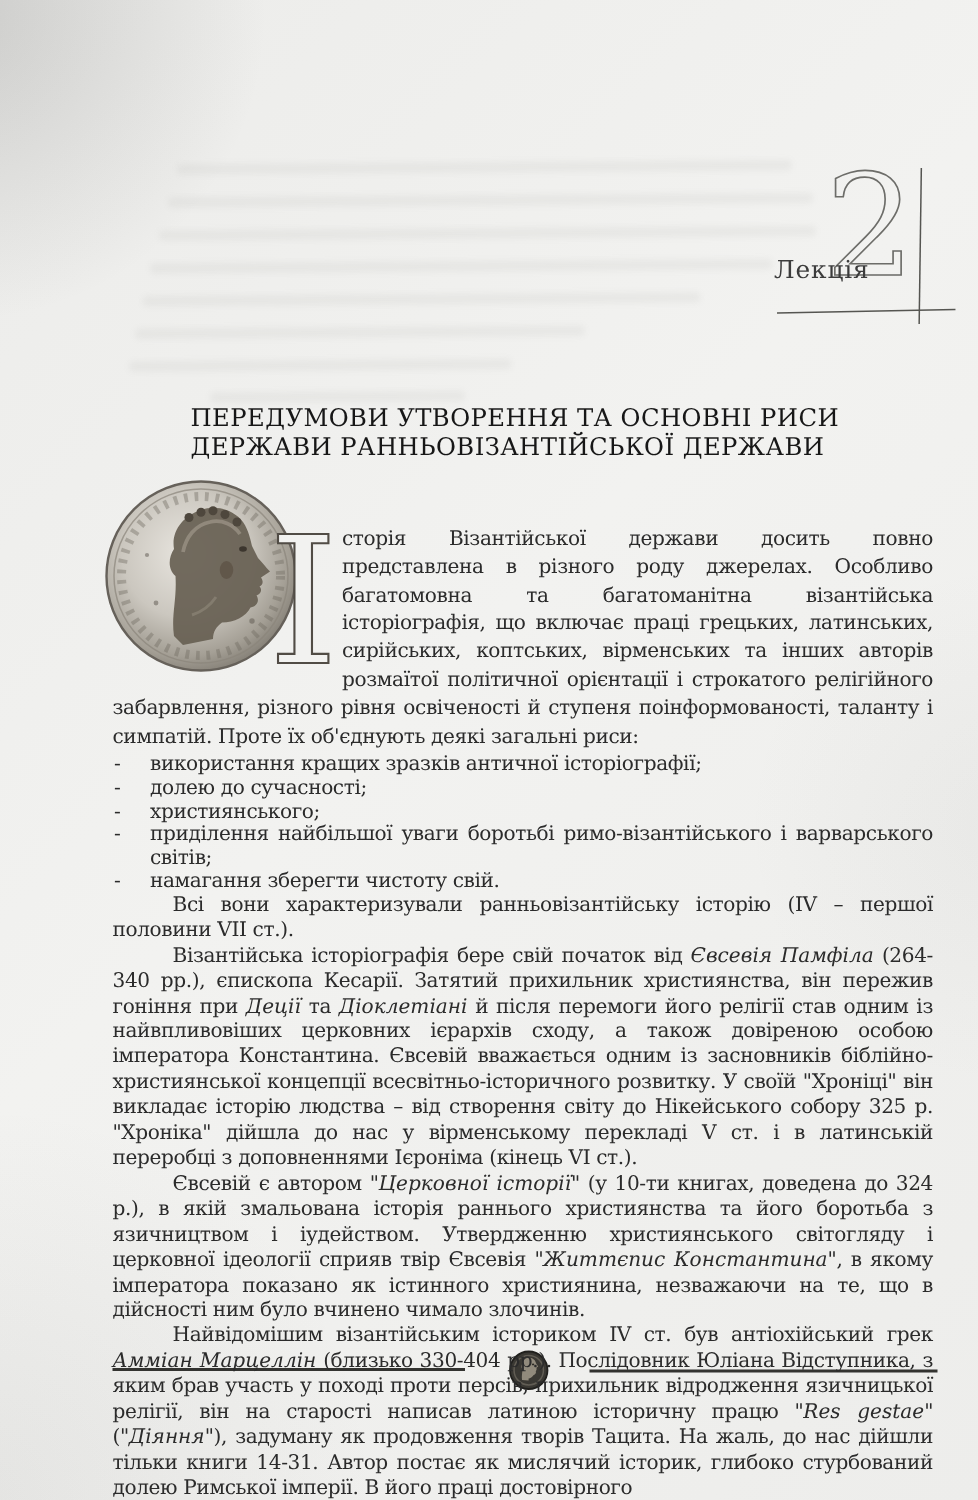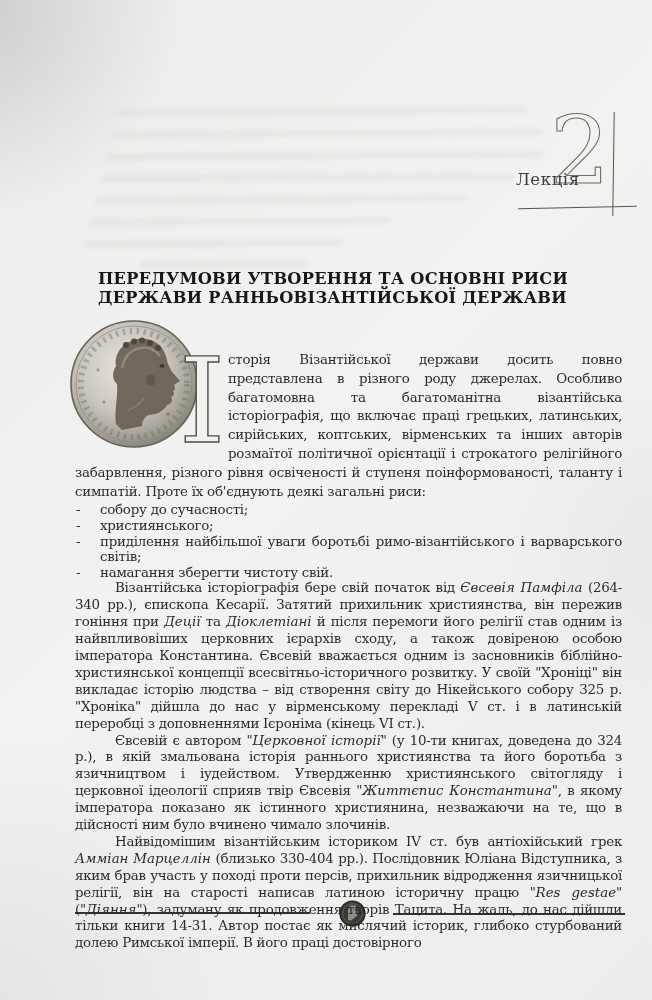--- a/index.html
+++ b/index.html
@@ -18,21 +18,21 @@
   }
   
   .ghost{position:absolute;z-index:1;background:#8c8c88;opacity:0.09;filter:blur(2px);height:7px;border-radius:3px;transform:rotate(-0.4deg);}
   
   .lec-num-svg{position:absolute;left:533px;top:103px;z-index:2;}
   .lec-label{position:absolute;left:516px;top:170px;z-index:2;font-size:16.5px;letter-spacing:0.6px;color:#3c3c3c;}
   .vrule{position:absolute;left:613px;top:112px;width:1.4px;height:104px;background:#555551;z-index:2;transform:rotate(0.8deg);}
   .hrule{position:absolute;left:518px;top:207px;width:119px;height:1.4px;background:#555551;z-index:2;transform:rotate(-1.2deg);}
   
   .content{position:absolute;left:75px;top:270px;width:547px;z-index:3;}
-  .title{margin:0 0 0 23px;font-weight:bold;font-size:16.2px;line-height:18.5px;letter-spacing:0.3px;color:#171717;}
+  .title{margin:0 0 0 52px;font-weight:normal;font-size:16.2px;line-height:18.5px;letter-spacing:0.3px;color:#171717;}
   .intro{margin-top:44px;font-size:13.4px;line-height:18.8px;letter-spacing:-0.25px;text-align:justify;}
   .figure{float:left;width:153px;height:110px;position:relative;}
   .coin-large{position:absolute;left:-7px;top:-33px;}
   .dropcap{position:absolute;left:106px;top:2px;}
   .bullets{margin-top:1px;font-size:13.4px;line-height:15.6px;letter-spacing:-0.25px;}
   .bullet{position:relative;padding-left:25px;text-align:justify;}
   .dash{position:absolute;left:1px;top:0;}
   .para{margin:0;text-indent:40px;font-size:13.4px;line-height:16.9px;letter-spacing:-0.25px;text-align:justify;}
   .para i{letter-spacing:0;}
   
@@ -105,39 +105,41 @@
         <svg class="dropcap" width="42" height="96" viewBox="0 0 42 96">
           <text x="21" y="89" text-anchor="middle" font-family="DejaVu Serif, serif" font-size="118" fill="#f2f2f0" stroke="#514c45" stroke-width="1.4">І</text>
         </svg>
       </div>
       <span>сторія Візантійської держави досить повно представлена в різного роду джерелах. Особливо багатомовна та багатоманітна візантійська історіографія, що включає праці грецьких, латинських, сирійських, коптських, вірменських та інших авторів розмаїтої політичної орієнтації і строкатого релігійного забарвлення, різного рівня освіченості й ступеня поінформованості, таланту і симпатій. Проте їх об'єднують деякі загальні риси:</span>
     </div>
 
     <div class="bullets">
       <div class="bullet">
         <span class="dash">-</span>
+        <span>використання кращих зразків античної історіографії;</span>
       </div>
       <div class="bullet">
         <span class="dash">-</span>
-        <span>собору до сучасності;</span>
+        <span>долею до сучасності;</span>
       </div>
       <div class="bullet">
         <span class="dash">-</span>
         <span>християнського;</span>
       </div>
       <div class="bullet">
         <span class="dash">-</span>
         <span>приділення найбільшої уваги боротьбі римо-візантійського і варварського світів;</span>
       </div>
       <div class="bullet">
         <span class="dash">-</span>
         <span>намагання зберегти чистоту свій.</span>
       </div>
     </div>
 
+    <p class="para"><span>Всі вони характеризували ранньовізантійську історію (IV – першої половини VII ст.).</span></p>
     <p class="para"><span>Візантійська історіографія бере свій початок від </span><i>Євсевія Памфіла</i><span> (264-340 рр.), єпископа Кесарії. Затятий прихильник християнства, він пережив гоніння при </span><i>Деції</i><span> та </span><i>Діоклетіані</i><span> й після перемоги його релігії став одним із найвпливовіших церковних ієрархів сходу, а також довіреною особою імператора Константина. Євсевій вважається одним із засновників біблійно-християнської концепції всесвітньо-історичного розвитку. У своїй "Хроніці" він викладає історію людства – від створення світу до Нікейського собору 325 р. "Хроніка" дійшла до нас у вірменському перекладі V ст. і в латинській переробці з доповненнями Ієроніма (кінець VI ст.).</span></p>
     <p class="para"><span>Євсевій є автором "</span><i>Церковної історії</i><span>" (у 10-ти книгах, доведена до 324 р.), в якій змальована історія раннього християнства та його боротьба з язичництвом і іудейством. Утвердженню християнського світогляду і церковної ідеології сприяв твір Євсевія "</span><i>Життєпис Константина</i><span>", в якому імператора показано як істинного християнина, незважаючи на те, що в дійсності ним було вчинено чимало злочинів.</span></p>
     <p class="para"><span>Найвідомішим візантійським істориком IV ст. був антіохійський грек </span><i>Амміан Марцеллін</i><span> (близько 330-404 рр.). Послідовник Юліана Відступника, з яким брав участь у поході проти персів, прихильник відродження язичницької релігії, він на старості написав латиною історичну працю "</span><i>Res gestae</i><span>" ("</span><i>Діяння</i><span>"), задуману як продовження творів Тацита. На жаль, до нас дійшли тільки книги 14-31. Автор постає як мислячий історик, глибоко стурбований долею Римської імперії. В його праці достовірного</span></p>
   </div>
 
   <div class="frule left"></div>
   <svg class="coin-small" width="27" height="27" viewBox="0 0 27 27">
     <circle cx="13.5" cy="13.5" r="12.5" fill="#3a3833" stroke="#21201d" stroke-width="1.2"></circle>
     <circle cx="13.5" cy="13.5" r="9.8" fill="none" stroke="#6b665c" stroke-width="1" opacity="0.8"></circle>
     <path d="M9,20 C8.6,17 9.4,15 9.2,12.6 C8.4,11.6 8.6,10 9.4,9 C9.4,7 11,5.6 13,5.2

